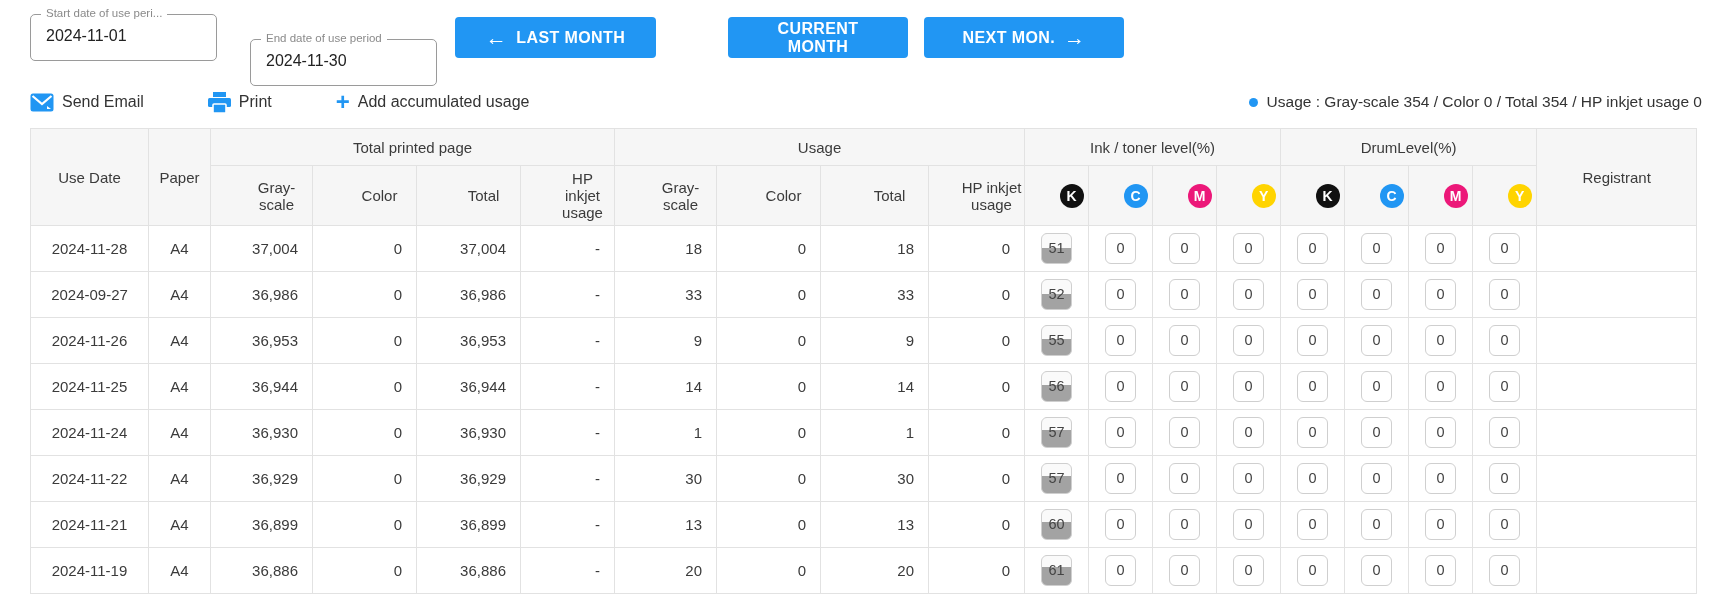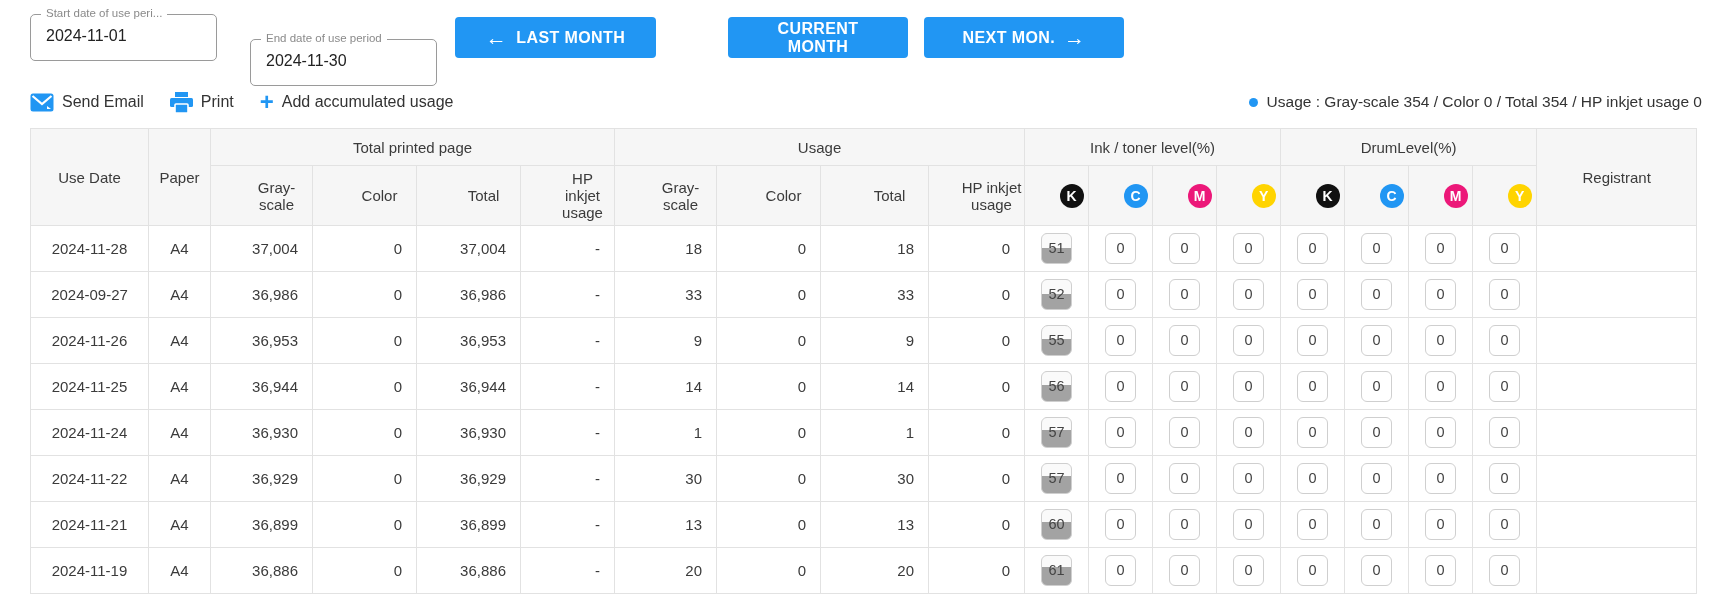--- a/index.html
+++ b/index.html
@@ -32,21 +32,21 @@
     display:flex; align-items:center; justify-content:center; gap:9px;
     padding:0 24px;
   }
   .month-btn .arrow { font-size:21px; font-weight:bold; line-height:1; }
   #btn-last    { left:455px;  width:201px; }
   #btn-current { left:680px;  width:180px;margin-left:48px; }
   #btn-next    { left:924px;  width:200px; }
   
   .toolbar {
     position:absolute; top:88px; left:30px; right:8px; height:28px;
-    display:flex; align-items:center; font-size:16px; color:#333;
+    display:flex; align-items:center; font-size:16px; color:#333;gap:38px;
   }
   .tool-item { display:flex; align-items:center; gap:8px; cursor:pointer; }
   .tool-item + .tool-item { margin-left:26px; }
   .plus-glyph { color:#2196F3; font-size:24px; font-weight:bold; line-height:1; }
   .summary { margin-left:auto; display:flex; align-items:center; gap:9px; font-size:15.5px; color:#333; }
   .dot { width:9px; height:9px; border-radius:50%; background:#2196F3; }
   
   table {
     position:absolute; top:128px; left:30px; border-collapse:collapse;
     table-layout:fixed; width:1666px; font-size:15px; color:#3b3b3b;
@@ -223,21 +223,21 @@
         <td class="ctr">2024-11-26</td>
         <td class="ctr">A4</td>
         <td class="num">36,953</td>
         <td class="num">0</td>
         <td class="num">36,953</td>
         <td class="num">-</td>
         <td class="num">9</td>
         <td class="num">0</td>
         <td class="num">9</td>
         <td class="num">0</td>
-        <td class="level"><span class="level-box" style="background: linear-gradient(to top, rgb(163, 163, 163) 55%, rgb(250, 250, 250) 55%); border-radius: 7px;">55</span></td>
+        <td class="level"><span class="level-box" style="background: linear-gradient(to top, rgb(163, 163, 163) 55%, rgb(250, 250, 250) 55%);">55</span></td>
         <td class="level"><span class="level-box">0</span></td>
         <td class="level"><span class="level-box">0</span></td>
         <td class="level"><span class="level-box">0</span></td>
         <td class="level"><span class="level-box">0</span></td>
         <td class="level"><span class="level-box">0</span></td>
         <td class="level"><span class="level-box">0</span></td>
         <td class="level"><span class="level-box">0</span></td>
         <td class="ctr"></td>
       </tr>
       <tr>

